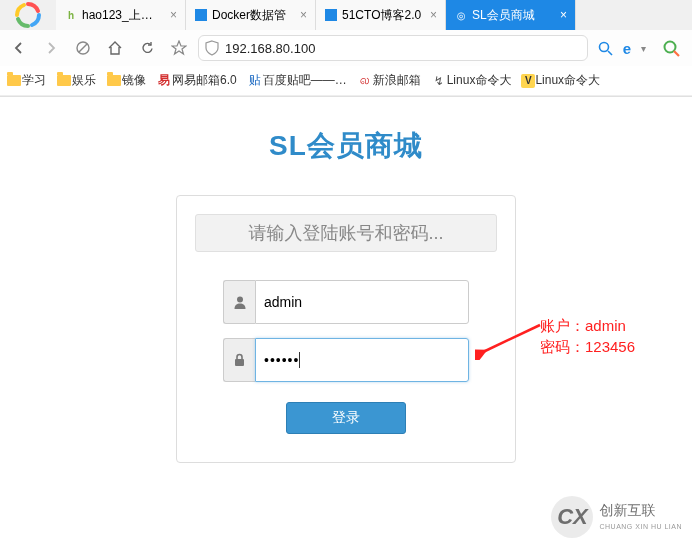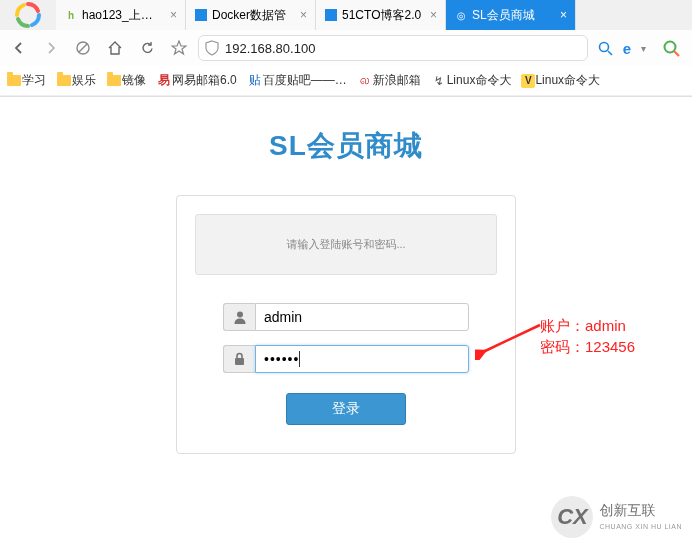--- a/index.html
+++ b/index.html
@@ -26,22 +26,22 @@
   .bookmarks { display: flex; align-items: center; height: 30px; padding: 0 6px; gap: 10px; background: #fff; border-bottom: 1px solid #eee; }
   .bm { display: flex; align-items: center; font-size: 12px; color: #333; white-space: nowrap; }
   .bm-icon { width: 16px; height: 16px; display: flex; align-items: center; justify-content: center; }
   .folder-ic { width: 14px; height: 11px; background: #ffc94a; border-radius: 1px; position: relative; }
   .folder-ic::before { content: ""; position: absolute; top: -3px; left: 0; width: 6px; height: 3px; background: #ffc94a; border-radius: 1px 1px 0 0; }
   
   
   .page { padding: 30px 0 0; display: flex; flex-direction: column; align-items: center; }
   .page-title { color: #2f8bc9; font-size: 28px; font-weight: bold; letter-spacing: 1px; margin-bottom: 30px; }
   .login-card { width: 340px; border: 1px solid #ddd; border-radius: 4px; padding: 18px 18px 28px; background: #fff; position: relative; }
-  .login-header { background: #f2f2f2; border: 1px solid #e0e0e0; border-radius: 3px; text-align: center; padding: 22px 0; color: #888; margin-bottom: 28px; font-size: 11px; }
-  .input-row { display: flex; align-items: stretch; margin: 0 28px 14px; height: 28px; justify-content: flex-end; }
+  .login-header { background: #f2f2f2; border: 1px solid #e0e0e0; border-radius: 3px; text-align: center; padding: 6px 0; color: #888; margin-bottom: 28px; font-size: 18px; }
+  .input-row { display: flex; align-items: stretch; margin: 0 28px 14px; height: 44px; justify-content: flex-end; }
   .input-icon { width: 32px; border: 1px solid #ccc; border-right: none; border-radius: 3px 0 0 3px; background: #eee; display: flex; align-items: center; justify-content: center; color: #666; }
   .input-box { flex: 1; border: 1px solid #ccc; border-radius: 0 3px 3px 0; padding: 0 8px; font-size: 14px; display: flex; align-items: center; }
   .input-box.focused { border-color: #6fb4e3; box-shadow: 0 0 3px rgba(100,170,220,.5); }
   .login-btn { display: block; margin: 20px auto 0; width: 120px; height: 32px; background: #3b96d2; color: #fff; border: 1px solid #2d7fb5; border-radius: 3px; font-size: 14px; }
   
   .annotation { position: absolute; color: #ff2020; font-size: 15px; line-height: 1.4; }
   .arrow { position: absolute; }
   .watermark { position: absolute; right: 10px; bottom: 2px; display: flex; align-items: center; gap: 6px; opacity: .85; }
   .wm-circle { width: 42px; height: 42px; border-radius: 50%; background: #e8e8e8; display: flex; align-items: center; justify-content: center; font-size: 22px; font-weight: bold; color: #555; font-style: italic; }
   .wm-text { font-size: 14px; color: #555; line-height: 1; }

